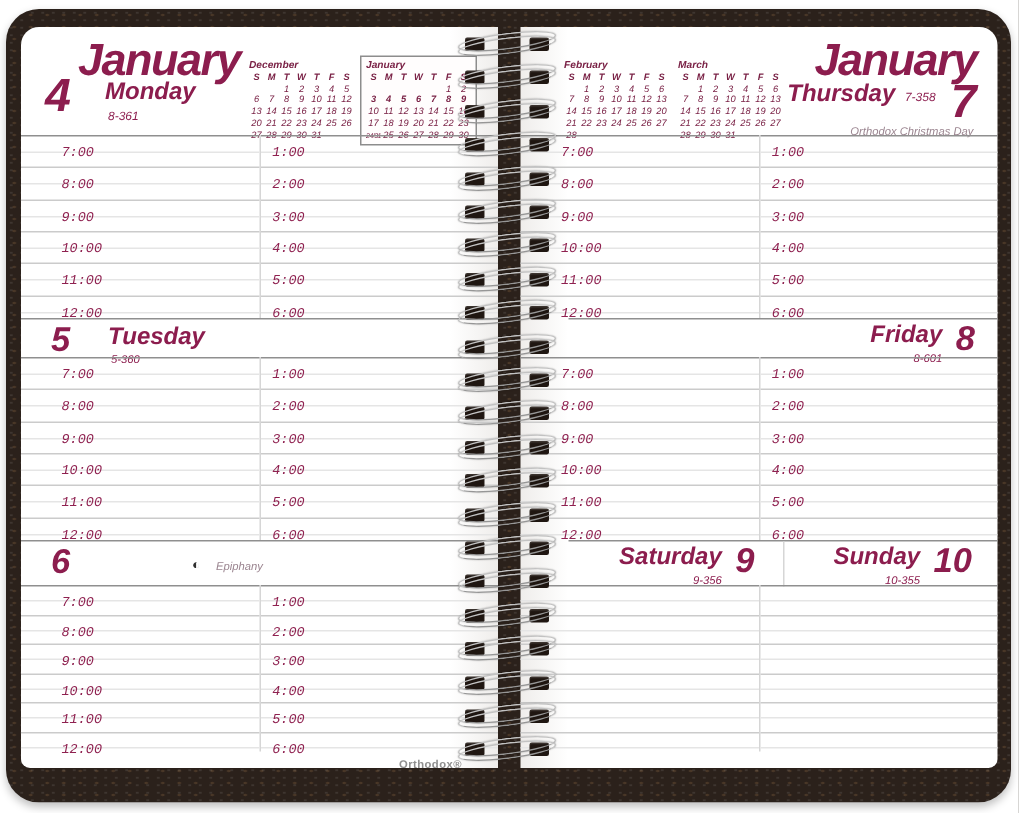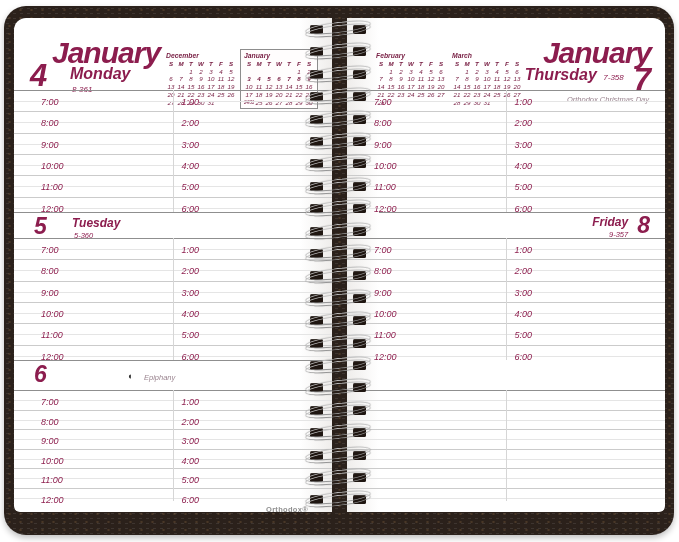--- a/index.html
+++ b/index.html
@@ -11,21 +11,21 @@
          background-image:radial-gradient(rgba(255,255,255,.09) 1px,transparent 1.3px),
                           radial-gradient(rgba(150,110,70,.28) 1px,transparent 1.5px);
          background-size:7px 5px,11px 8px;
          box-shadow:0 3px 6px rgba(0,0,0,.25);}
   .page{position:absolute;top:18px;width:318px;height:494px;background:#fff;}
   .page.left{left:14px;border-radius:12px 0 0 6px;
          background:linear-gradient(to right,#ffffff 90%,#efedeb 100%);}
   .page.right{left:347px;border-radius:0 12px 6px 0;
          background:linear-gradient(to left,#ffffff 90%,#efedeb 100%);}
   .sec{position:absolute;left:0;right:0;}
-  .head{top:16px;height:72px;}
+  .head{top:4px;height:72px;}
   .g1{top:72px;height:122px;}
   .band.b1{top:194px;height:26px;}
   .g2{top:220px;height:122px;}
   .band.b2{top:342px;height:30px;}
   .g3{top:372px;height:111px;}
   
   .month-title{position:absolute;font-style:italic;font-weight:bold;font-size:30px;
          letter-spacing:-1px;color:#8c1d4e;}
   .ml{left:38px;top:2px;}
   .mr{right:14px;top:2px;}
@@ -48,28 +48,28 @@
   .mc-d.b{font-weight:bold;}
   .mc-d.split{font-size:4.6px !important;letter-spacing:-.3px;}
   
   .day-grid{display:flex;}
   .col{flex:1;}
   .vdiv{width:1px;background:#d6d6d6;}
   .hour-row{position:relative;border-top:1px solid #cbcbcb;}
   .hour-row:first-child{border-top:1px solid #8f8f8f;}
   .hour-row::after{content:"";position:absolute;left:0;right:0;top:50%;border-top:1px solid #e5e5e5;}
   .time-label{position:relative;z-index:1;display:inline-block;margin:1px 0 0 27px;
-         font-style:italic;font-size:9px;color:#8f2150;}
+         font-style:italic;font-size:9px;color:#8f2150;font-family:Liberation Mono, monospace;}
   .col2 .time-label{margin-left:8px;}
   
   .band{border-top:1px solid #8f8f8f;}
   .band-num{position:absolute;left:20px;top:2px;font-size:23px;line-height:23px;
          font-weight:bold;font-style:italic;color:#8c1d4e;}
   .band-stack{position:absolute;left:58px;top:3px;}
-  .band-name{display:block;font-weight:bold;font-style:italic;font-size:12px;color:#8c1d4e;}
+  .band-name{display:block;font-weight:bold;font-style:italic;font-size:16px;color:#8c1d4e;}
   .band-code{display:block;font-style:italic;font-size:7.5px;color:#8c1d4e;margin-top:1px;padding-left:2px;}
   .moon{position:absolute;left:114px;top:11px;font-size:9px;line-height:9px;color:#2f2f2f;font-style:normal;}
   .note{position:absolute;left:130px;top:12px;font-style:italic;font-size:7.5px;color:#9b8590;}
   .band.rightside{display:block;margin-left:32px;}
   .r-cluster{position:absolute;top:2px;display:flex;gap:9px;align-items:flex-start;}
   .r-cluster .stack{text-align:right;}
   .r-cluster .num{font-size:23px;line-height:21px;font-weight:bold;font-style:italic;color:#8c1d4e;}
   .fri-cluster{right:15px;}
   .sat-cluster{right:162px;}
   .sun-cluster{right:17px;}
@@ -390,21 +390,21 @@
           <div class="hour-row" style="height: 20.33px;"><span class="time-label">3:00</span></div>
           <div class="hour-row" style="height: 20.33px;"><span class="time-label">4:00</span></div>
           <div class="hour-row" style="height: 20.33px;"><span class="time-label">5:00</span></div>
           <div class="hour-row" style="height: 20.33px;"><span class="time-label">6:00</span></div>
         </div>
       </div>
     <div class="sec band b1 rightside">
       <span class="r-cluster fri-cluster">
         <span class="stack">
           <span class="band-name">Friday</span>
-          <span class="band-code">9-357</span>
+          <span class="band-code">8-601</span>
         </span>
         <span class="num">8</span>
       </span>
     </div>
     <div class="sec day-grid g2">
         <div class="col">
           <div class="hour-row" style="height: 20.33px;"><span class="time-label">7:00</span></div>
           <div class="hour-row" style="height: 20.33px;"><span class="time-label">8:00</span></div>
           <div class="hour-row" style="height: 20.33px;"><span class="time-label">9:00</span></div>
           <div class="hour-row" style="height: 20.33px;"><span class="time-label">10:00</span></div>
@@ -414,20 +414,36 @@
         <div class="vdiv"></div>
         <div class="col col2">
           <div class="hour-row" style="height: 20.33px;"><span class="time-label">1:00</span></div>
           <div class="hour-row" style="height: 20.33px;"><span class="time-label">2:00</span></div>
           <div class="hour-row" style="height: 20.33px;"><span class="time-label">3:00</span></div>
           <div class="hour-row" style="height: 20.33px;"><span class="time-label">4:00</span></div>
           <div class="hour-row" style="height: 20.33px;"><span class="time-label">5:00</span></div>
           <div class="hour-row" style="height: 20.33px;"><span class="time-label">6:00</span></div>
         </div>
       </div>
+    <div class="sec band b2 split rightside">
+      <span class="r-cluster sat-cluster">
+        <span class="stack">
+          <span class="band-name">Saturday</span>
+          <span class="band-code">9-356</span>
+        </span>
+        <span class="num">9</span>
+      </span>
+      <span class="r-cluster sun-cluster">
+        <span class="stack">
+          <span class="band-name">Sunday</span>
+          <span class="band-code">10-355</span>
+        </span>
+        <span class="num">10</span>
+      </span>
+    </div>
     <div class="sec day-grid g3">
         <div class="col">
           <div class="hour-row" style="height: 18.5px;"></div>
           <div class="hour-row" style="height: 18.5px;"></div>
           <div class="hour-row" style="height: 18.5px;"></div>
           <div class="hour-row" style="height: 18.5px;"></div>
           <div class="hour-row" style="height: 18.5px;"></div>
           <div class="hour-row" style="height: 18.5px;"></div>
         </div>
         <div class="vdiv"></div>

